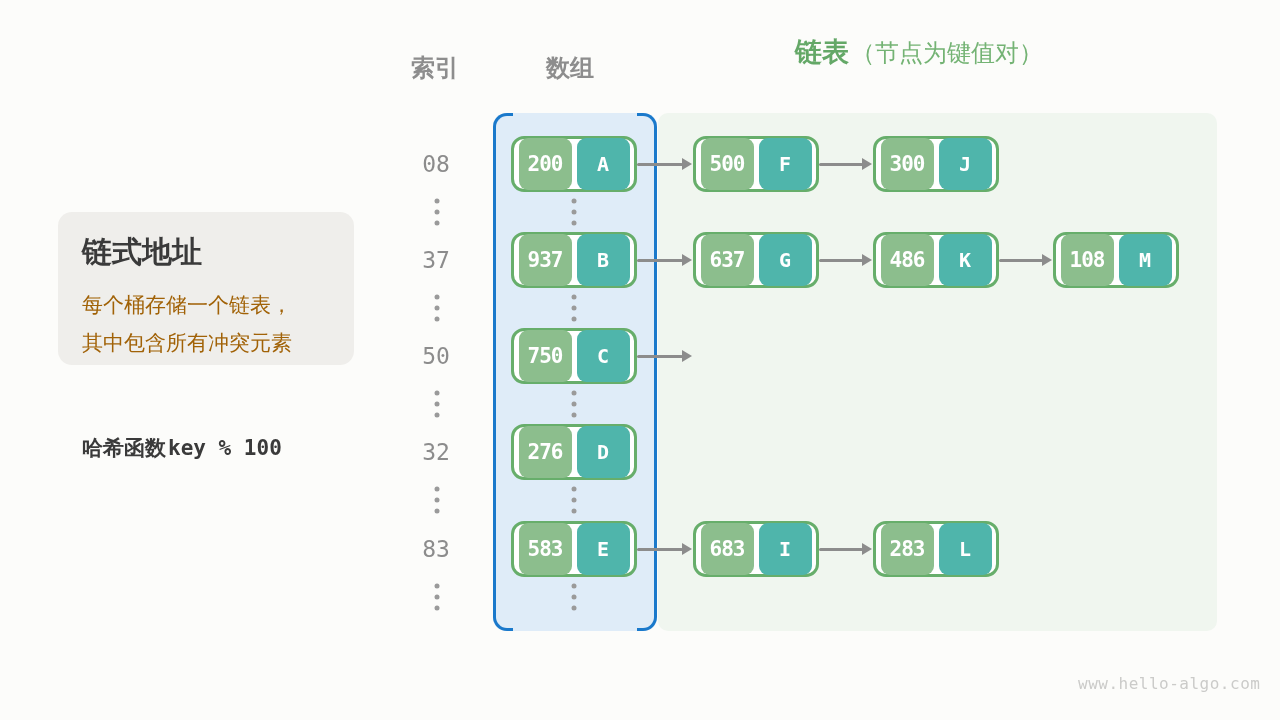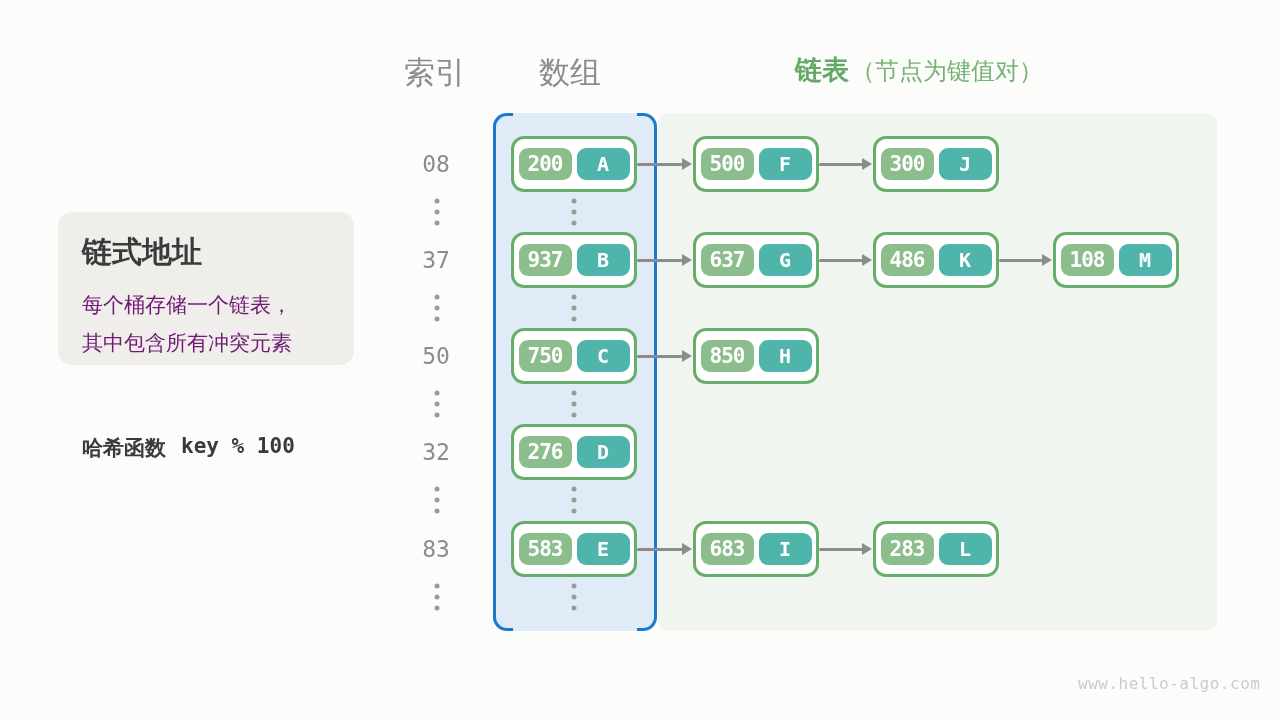--- a/index.html
+++ b/index.html
@@ -7,24 +7,24 @@
     width:1280px;height:720px;
     background:#fcfcfa;
     font-family:"DejaVu Sans","Liberation Sans",sans-serif;
     overflow:hidden;
   }
   .stage{position:relative;width:1280px;height:720px;}
 
   
   .hdr{
     position:absolute;top:52px;
-    font-size:31px;font-weight:400;color:#8d8d8d;
+    font-size:24px;font-weight:700;color:#8d8d8d;
     white-space:nowrap;transform:translateX(-50%);
   }
-  .hdr-list{position:absolute;top:52px;left:795px;white-space:nowrap;transform:none;font-family:Liberation Mono, monospace;}
+  .hdr-list{position:absolute;top:34px;left:795px;white-space:nowrap;transform:none;font-family:Liberation Mono, monospace;}
   .hdr-list .strong{font-size:27px;font-weight:700;color:#64a867;}
   .hdr-list .note{font-size:24px;font-weight:400;color:#74b374;margin-left:2px;}
 
   
   .green-panel{
     position:absolute;left:658px;top:113px;width:559px;height:518px;
     background:#f0f6ef;border-radius:10px;
   }
   .blue-panel{
     position:absolute;left:493px;top:113px;width:164px;height:518px;
@@ -49,21 +49,21 @@
   .dots{position:absolute;transform:translate(-50%,-50%);}
   .dots i{display:block;width:5px;height:5px;border-radius:50%;background:#9a9a9a;margin:6px 0;}
 
   
   .node{
     position:absolute;width:126px;height:56px;box-sizing:border-box;
     background:#ffffff;border:3px solid #67ae6b;border-radius:13px;
     display:flex;align-items:center;justify-content:center;gap:5px;
   }
   .cell{
-    width:53px;height:32px;border-radius:9px;
+    width:53px;height:52px;border-radius:9px;
     display:flex;align-items:center;justify-content:center;
     color:#ffffff;font-family:"DejaVu Sans Mono","Liberation Mono",monospace;
     font-weight:700;
   }
   .cell.key{background:#8cbe8d;font-size:21px;letter-spacing:-1px;}
   .cell.val{background:#4fb5ab;font-size:20px;}
 
   
   .arrow{position:absolute;height:3px;background:#8c8c8c;border-radius:2px;}
   .arrow::after{
@@ -72,25 +72,25 @@
     border-top:6.5px solid transparent;border-bottom:6.5px solid transparent;
   }
 
   
   .info-box{
     position:absolute;left:58px;top:212px;width:296px;height:153px;
     box-sizing:border-box;background:#efeeeb;border-radius:14px;
     padding:20px 24px;
   }
   .info-box .title{font-size:30px;font-weight:700;color:#3a3a3a;margin-bottom:13px;}
-  .gray-line{font-size:21px;color:#701a75;line-height:38px;white-space:nowrap;}
+  .gray-line{font-size:21px;color:#a16207;line-height:38px;white-space:nowrap;}
 
   
   .hash-note{position:absolute;left:82px;top:434px;}
-  .hash-title{display:flex;align-items:flex-start;gap:15px;font-size:21px;font-weight:700;color:#3a3a3a;white-space:nowrap;}
+  .hash-title{display:flex;align-items:center;gap:2px;font-size:21px;font-weight:700;color:#3a3a3a;white-space:nowrap;}
   .hash-title .formula{font-family:"DejaVu Sans Mono","Liberation Mono",monospace;font-size:21px;}
   .hash-note .gray-line .mono{font-family:"DejaVu Sans Mono","Liberation Mono",monospace;margin-left:8px;}
   .hash-lines{margin-top:10px;}
 
   
   .footer{
     position:absolute;left:1078px;top:674px;
     font-family:"DejaVu Sans Mono","Liberation Mono",monospace;
     font-size:16px;color:#cbcbc9;letter-spacing:0.5px;white-space:nowrap;
   }
@@ -202,24 +202,20 @@
   <div class="node" style="left:1053px;top:232px">
     <span class="cell key">108</span>
     <span class="cell val">M</span>
   </div>
 
   <div class="node" style="left:511px;top:328px">
     <span class="cell key">750</span>
     <span class="cell val">C</span>
   </div>
   <div class="arrow" style="left:637px;top:354.5px;width:46px"></div>
-  <div class="node" style="left:693px;top:328px">
-    <span class="cell key">850</span>
-    <span class="cell val">H</span>
-  </div>
 
   <div class="node" style="left:511px;top:424px">
     <span class="cell key">276</span>
     <span class="cell val">D</span>
   </div>
 
   <div class="node" style="left:511px;top:521px">
     <span class="cell key">583</span>
     <span class="cell val">E</span>
   </div>

